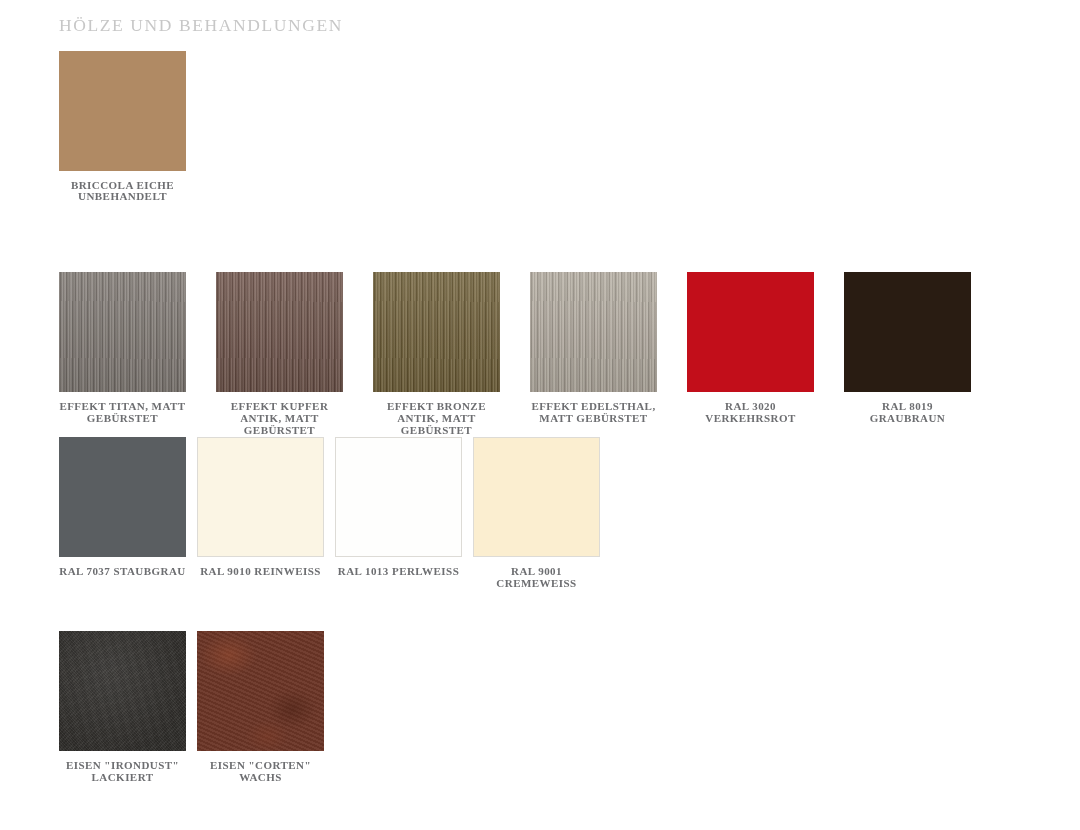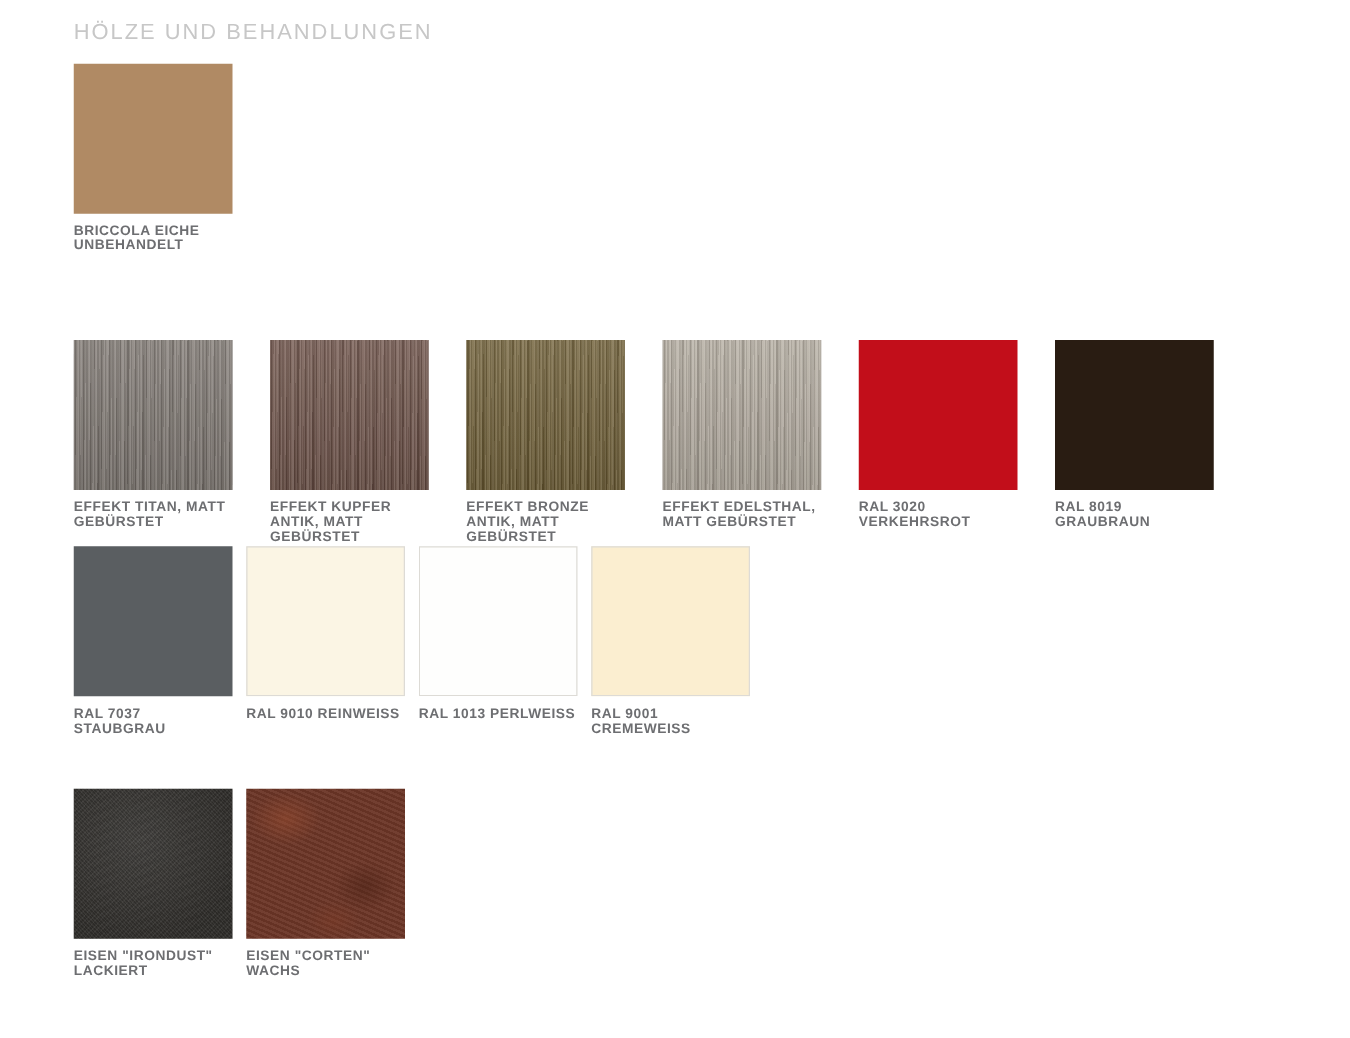--- a/index.html
+++ b/index.html
@@ -1,15 +1,15 @@
 <!DOCTYPE html>
 <html><head>
 <meta charset="utf-8">
 <style>
-  * { box-sizing: border-box; margin: 0; padding: 0; }
+  * { box-sizing: border-box; margin: 0; padding: 0; font-family: Liberation Serif, serif; }
   html, body {
     width: 1080px; height: 830px;
     background: #ffffff;
     font-family: "Liberation Sans", sans-serif;
     overflow: hidden;
   }
   .page { position: relative; width: 1080px; height: 830px; padding: 0 0 0 59px; }
 
   .section { position: relative; }
   .section-title {
@@ -23,21 +23,21 @@
   #section-woods .section-title { padding-top: 17px; }
   #section-metals .section-title { padding-top: 0; }
 
   .swatch-grid {
     display: grid;
     grid-template-columns: repeat(7, 127px);
     column-gap: 11px;
     row-gap: 0;
   }
 
-  .swatch-cell { width: 127px; }
+  .swatch-cell { width: 127px; text-align: center; }
 
   .swatch {
     width: 127px;
     height: 120px;
     position: relative;
     overflow: hidden;
   }
   .swatch.bordered { box-shadow: inset 0 0 0 1px #dddbd6; }
 
   .swatch-label {

